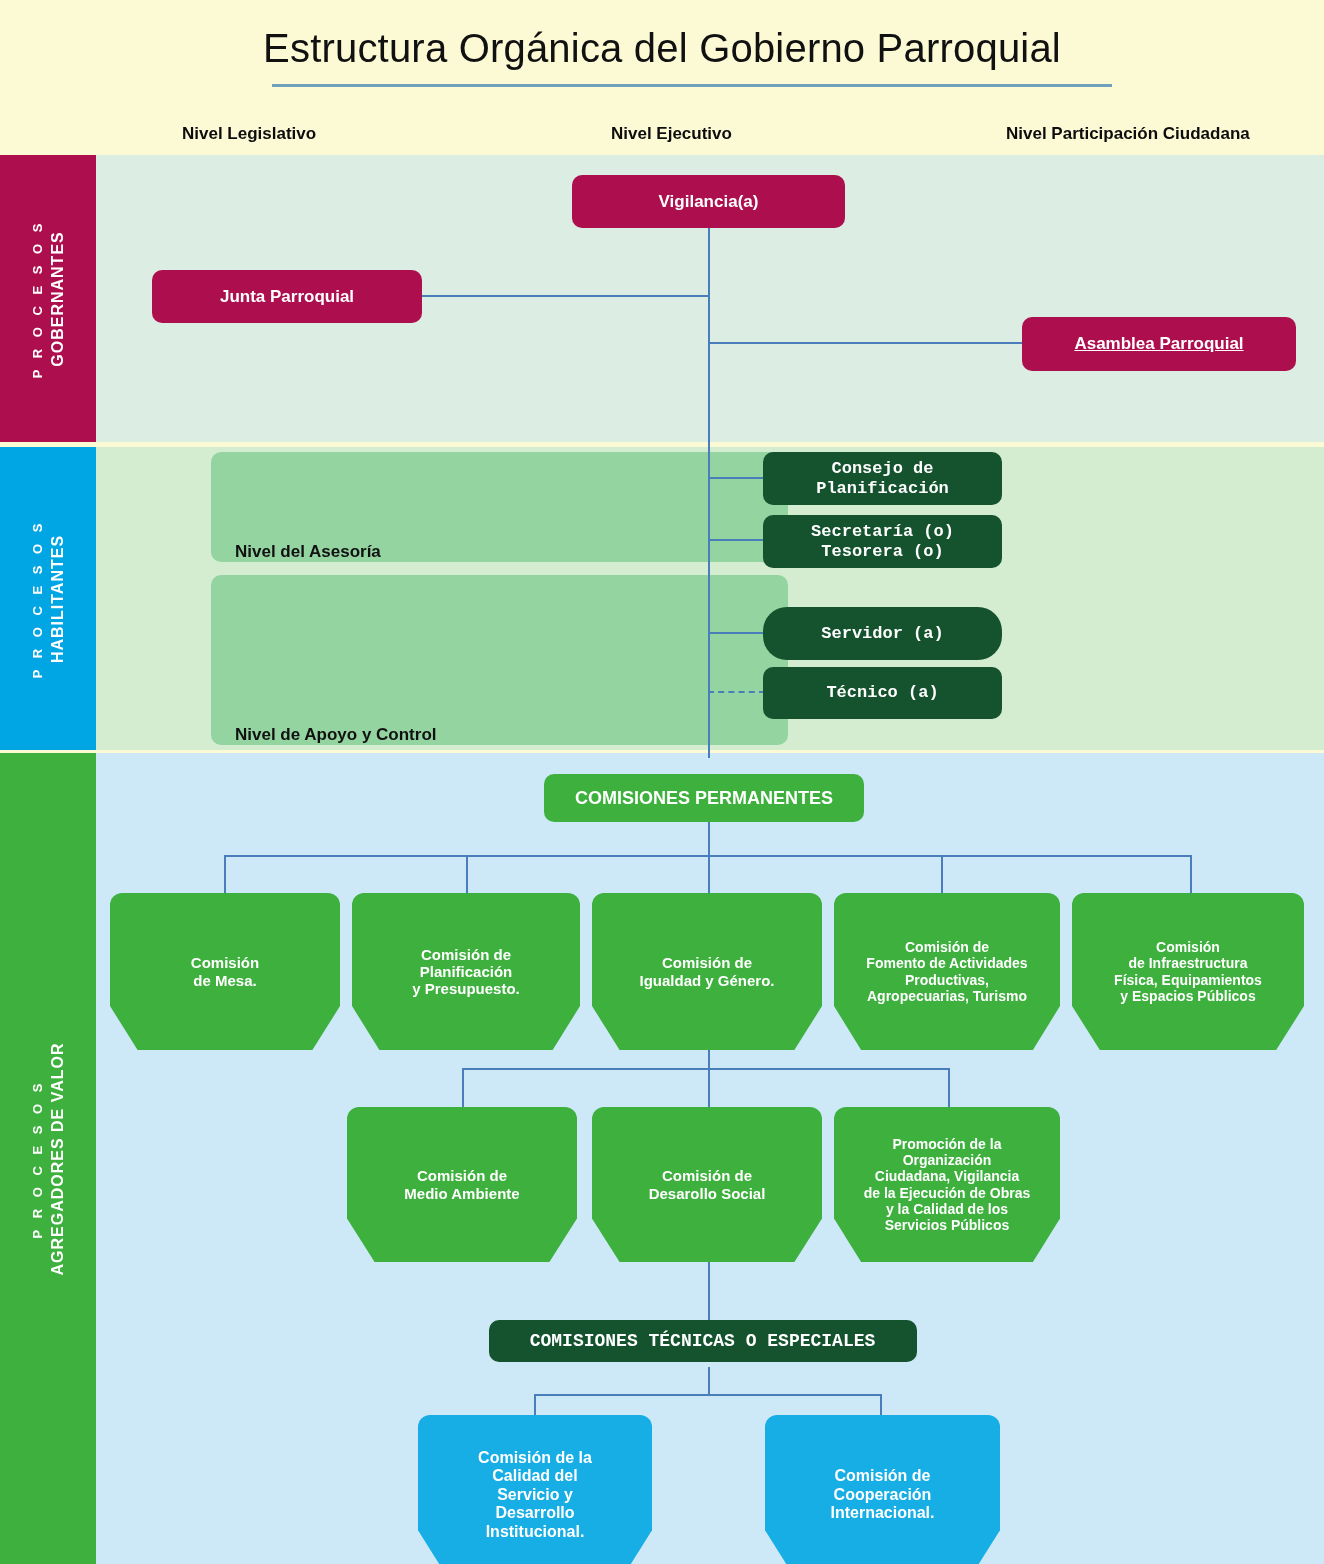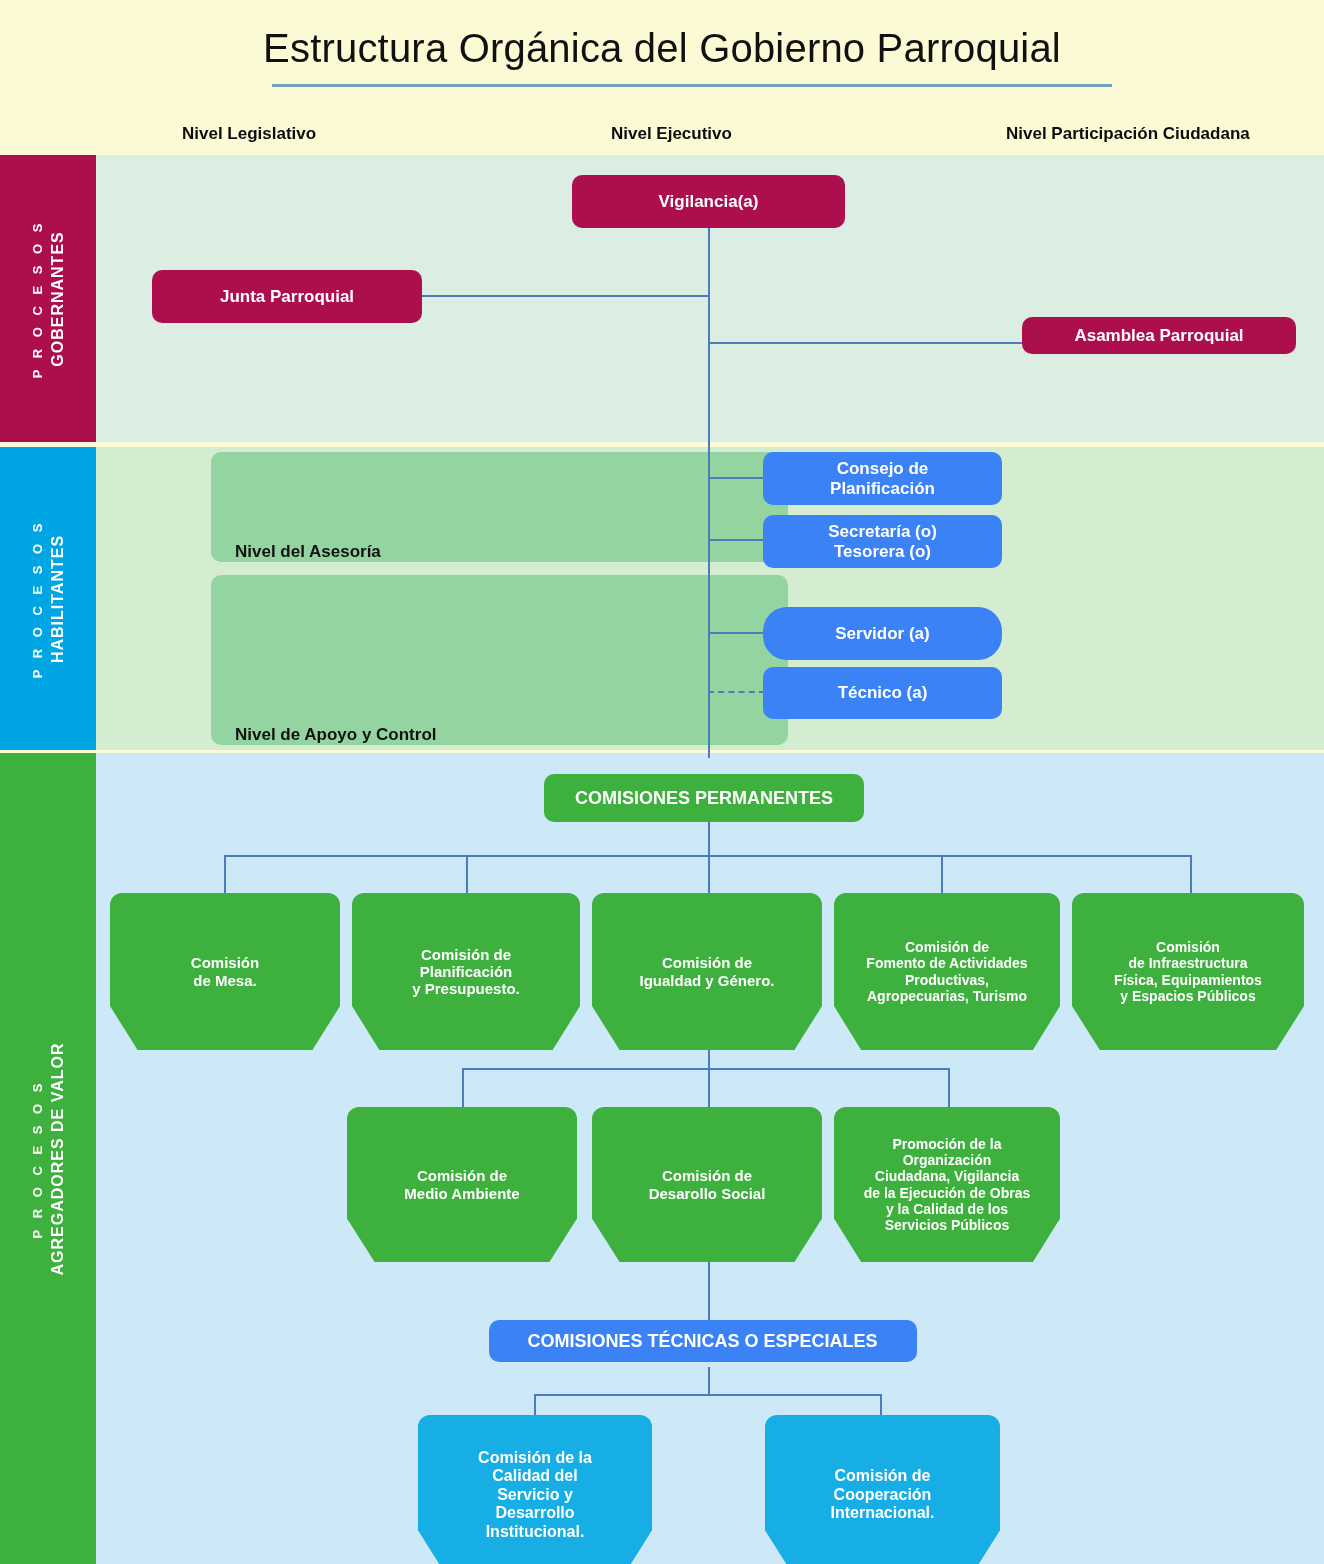--- a/index.html
+++ b/index.html
@@ -49,21 +49,21 @@
   #band3 .band-body{background:#CDE9F8;}
 
   
   .node{
     position:absolute;display:flex;align-items:center;justify-content:center;
     text-align:center;color:#fff;font-weight:bold;
     border-radius:10px;box-sizing:border-box;padding:4px 8px;
     line-height:1.12;
   }
   .node.magenta{background:#AD0F4E;font-size:17px;}
-  .node.cyan{background:#3b82f6;font-size:17px;}
+  .node.cyan{background:#14532d;font-size:17px;font-family:Liberation Mono, monospace;}
   .node.green{background:#3DB03D;font-size:17px;}
 
   
   .pent{
     position:absolute;background:#3DB03D;color:#fff;font-weight:bold;
     display:flex;align-items:center;justify-content:center;text-align:center;
     box-sizing:border-box;padding:6px 8px;line-height:1.15;font-size:15px;
     border-radius:12px 12px 0 0;
     -webkit-clip-path:polygon(0% 0%,100% 0%,100% 72%,88% 100%,12% 100%,0% 72%);
     clip-path:polygon(0% 0%,100% 0%,100% 72%,88% 100%,12% 100%,0% 72%);
@@ -164,21 +164,21 @@
   <div class="ln lnh" style="left:534px;top:1394px;width:348px;"></div>
   <div class="ln lnv" style="left:534px;top:1394px;height:22px;"></div>
   <div class="ln lnv" style="left:880px;top:1394px;height:22px;"></div>
 
   <div class="node magenta" style="left:572px;top:175px;width:273px;height:53px;">
     <span>Vigilancia(a)</span>
   </div>
   <div class="node magenta" style="left:113px;top:270px;width:270px;height:53px;margin-left:39px;">
     <span>Junta Parroquial</span>
   </div>
-  <div class="node magenta" style="left:1022px;top:317px;width:274px;height:37px;">
+  <div class="node magenta" style="left:1022px;top:317px;width:274px;height:54px;text-decoration:underline;">
     <span>Asamblea Parroquial</span>
   </div>
 
   <div class="node cyan" style="left:763px;top:452px;width:239px;height:53px;white-space:pre-line;">
     <span>Consejo de
 Planificación</span>
   </div>
   <div class="node cyan" style="left:763px;top:515px;width:239px;height:53px;white-space:pre-line;">
     <span>Secretaría (o)
 Tesorera (o)</span>

